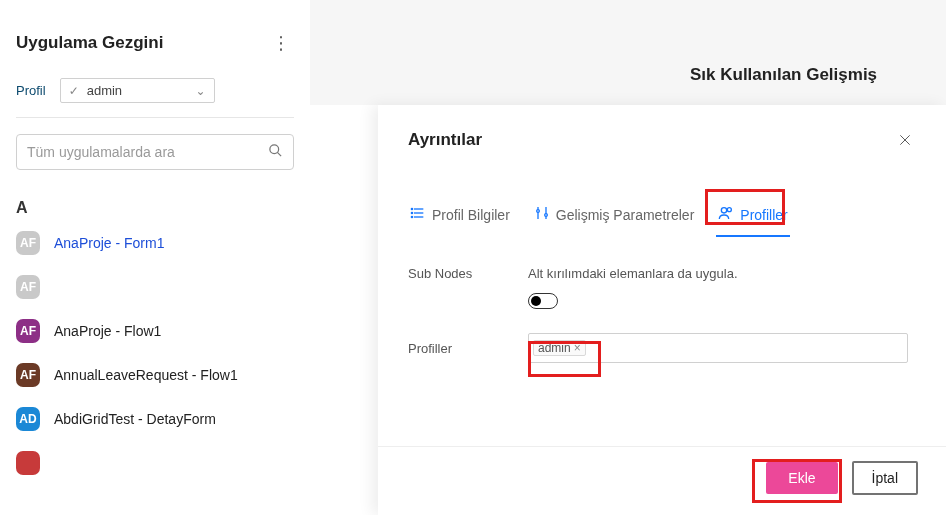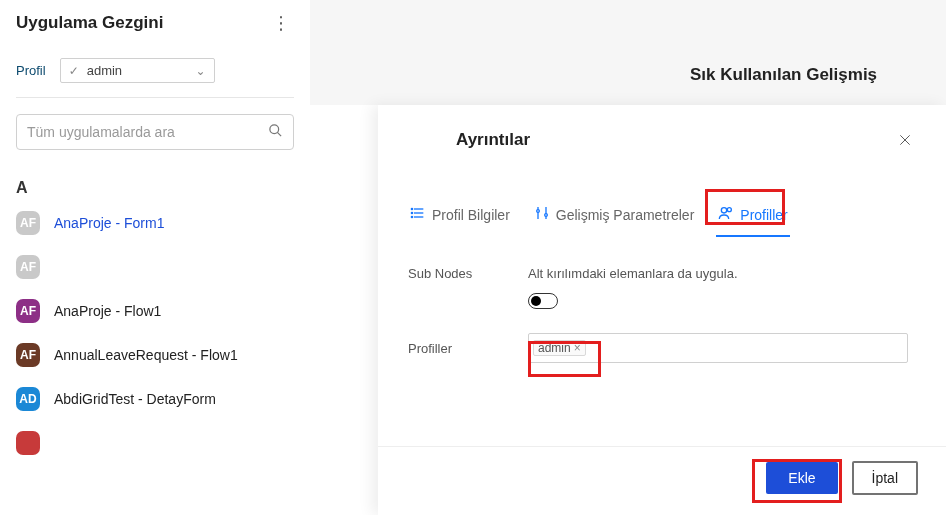--- a/index.html
+++ b/index.html
@@ -1,17 +1,17 @@
 <!DOCTYPE html>
 <html><head>
   <meta charset="utf-8">
   <style>
     * { box-sizing: border-box; margin: 0; padding: 0; }
     body { font-family: "Segoe UI", Arial, sans-serif; font-size: 14px; color: #222; width: 946px; height: 515px; overflow: hidden; position: relative; background: #fff; }
-    .sidebar { position: absolute; left: 0; top: 0; width: 310px; height: 483px; background: #fff; padding: 10px 16px 0 16px; }
+    .sidebar { position: absolute; left: 0; top: 0; width: 310px; height: 483px; background: #fff; padding: 30px 16px 0 16px; }
     .sidebar-title-row { display: flex; align-items: center; justify-content: space-between; margin-bottom: 22px; }
     .sidebar-title { font-weight: 600; font-size: 17px; }
     .ellipsis-icon { font-size: 18px; color: #555; cursor: pointer; padding: 4px; line-height: 1; }
     .profile-row { display: flex; align-items: center; gap: 14px; margin-bottom: 14px; }
     .profile-label { font-size: 13px; color: #0c4a6e; }
     .profile-select { display: flex; align-items: center; justify-content: space-between; border: 1px solid #d0d0d0; border-radius: 2px; padding: 4px 8px; width: 155px; cursor: pointer; gap: 8px; }
     .profile-select .check { color: #888; font-size: 12px; }
     .profile-select .val { flex: 1; font-size: 13px; color: #444; }
     .profile-select .chev { color: #888; font-size: 12px; }
     .hr { border: none; border-top: 1px solid #e6e6e6; margin: 0 0 16px 0; }
@@ -29,21 +29,21 @@
     .app-icon.blue { background: #1b88d6; }
     .app-icon.red { background: #c73a3a; }
     .app-label { font-size: 14px; color: #222; }
     .app-label.dim { color: #1d4ed8; }
 
     .main-bg { position: absolute; left: 310px; top: 0; right: 0; height: 105px; background: #f6f6f6; }
     .main-title { position: absolute; left: 690px; top: 65px; font-size: 17px; font-weight: 600; color: #222; }
 
     .modal { position: absolute; left: 378px; top: 105px; width: 568px; height: 410px; background: #fff; box-shadow: -6px 0 14px rgba(0,0,0,0.07); }
     .modal-header { display: flex; align-items: center; justify-content: space-between; padding: 24px 30px 0 30px; }
-    .modal-title { font-size: 17px; font-weight: 600; color: #222; margin-left: 48px; }
+    .modal-title { font-size: 17px; font-weight: 600; color: #222; }
     .close-x { width: 22px; height: 22px; cursor: pointer; color: #444; display: flex; align-items: center; justify-content: center; }
     .tabs { display: flex; align-items: center; gap: 20px; padding: 50px 30px 0 30px; position: relative; }
     .tab { display: flex; align-items: center; gap: 6px; color: #666; font-size: 14px; cursor: pointer; padding: 4px 2px; position: relative; }
     .tab.active { color: #1677ff; }
     .tab.active::after { content: ""; position: absolute; left: 0; right: 0; bottom: -9px; height: 2px; background: #1677ff; }
     .tab svg { width: 16px; height: 16px; }
     .red-box-tab { position: absolute; left: 327px; top: 38px; width: 80px; height: 36px; border: 3px solid #e31e1e; pointer-events: none; }
 
     .form-area { padding: 38px 30px 0 30px; }
     .form-row { display: flex; align-items: center; margin-bottom: 22px; }
@@ -51,21 +51,21 @@
     .form-desc { font-size: 13px; color: #555; }
     .toggle { width: 30px; height: 16px; border: 1px solid #333; border-radius: 10px; position: relative; cursor: pointer; margin-left: 120px; margin-top: -10px; margin-bottom: 24px; }
     .toggle .knob { position: absolute; left: 2px; top: 2px; width: 10px; height: 10px; background: #000; border-radius: 50%; }
     .profiles-field { position: relative; }
     .profiles-input { display: flex; align-items: center; border: 1px solid #d0d0d0; border-radius: 2px; padding: 3px 4px; width: 380px; height: 30px; gap: 4px; }
     .tag { display: flex; align-items: center; border: 1px solid #d9d9d9; background: #fafafa; border-radius: 2px; padding: 0 4px; font-size: 12px; color: #555; gap: 3px; }
     .tag .xx { cursor: pointer; color: #888; }
     .red-box-tag { position: absolute; left: 150px; top: 236px; width: 73px; height: 36px; border: 3px solid #e31e1e; pointer-events: none; }
 
     .footer { position: absolute; left: 0; right: 0; bottom: 0; display: flex; justify-content: flex-end; align-items: center; gap: 14px; padding: 14px 28px 20px 0; border-top: 1px solid #eee; background: #fff; }
-    .btn-primary { background: #1d4ed8; color: #fff; border: none; padding: 8px 22px; font-size: 14px; border-radius: 2px; cursor: pointer; font-weight: 500; }
+    .btn-primary { background: #ec4899; color: #fff; border: none; padding: 8px 22px; font-size: 14px; border-radius: 2px; cursor: pointer; font-weight: 500; }
     .btn-secondary { background: #fff; color: #222; border: 2px solid #737373; padding: 7px 18px; font-size: 14px; border-radius: 2px; cursor: pointer; }
     .red-box-btn { position: absolute; right: 104px; bottom: 12px; width: 90px; height: 44px; border: 3px solid #e31e1e; pointer-events: none; }
   </style>
 </head>
 <body>
 
 <div class="sidebar">
   <div class="sidebar-title-row">
     <div class="sidebar-title">Uygulama Gezgini</div>
     <div class="ellipsis-icon">⋮</div>

